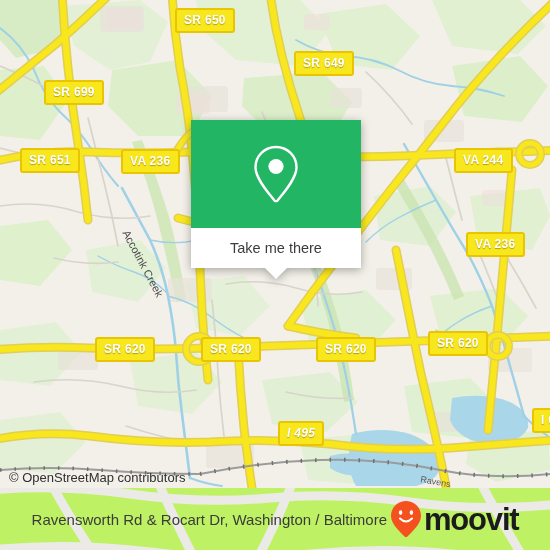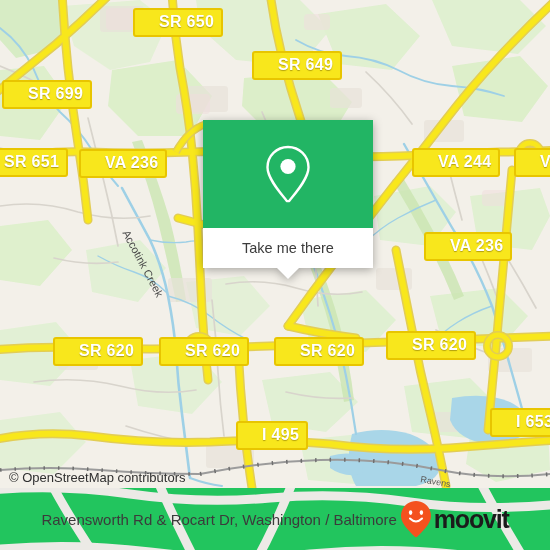--- a/index.html
+++ b/index.html
@@ -31,49 +31,49 @@
   }
   #map-svg { position: absolute; left:0; top:0; display:block; }
 
   
   .shield {
     position: absolute;
     background: #f8e71c;
     border: 2px solid #e8c500;
     border-radius: 3px;
     color: #ffffff;
-    font-size: 16px;
+    font-size: 12px;
     font-weight: bold;
     font-family: "Liberation Sans", sans-serif;
     line-height: 1;
-    padding: 4px 7px 5px 24px;
+    padding: 4px 7px 5px 7px;
     white-space: nowrap;
     text-shadow: 0 1px 1px rgba(120,100,0,0.55);
     letter-spacing: .3px;
     box-sizing: border-box;
+    margin-left: 42px;
   }
 
   
   .creek-label {
     position: absolute;
     font-size: 11px;
     color: #4a4a4a;
     font-family: "Liberation Sans", sans-serif;
     white-space: nowrap;
     transform-origin: left top;
   }
 
   
   #popup {
     position: absolute;
     left: 191px;
     top: 120px;
     width: 204px;
     filter: drop-shadow(0 2px 5px rgba(0,0,0,0.32));
-    margin-left: 12px;
   }
   #popup-image {
     width: 170px;
     height: 108px;
     background: #22b564;
     display: flex;
     align-items: center;
     justify-content: center;
   }
   #popup-action {
@@ -112,21 +112,21 @@
     z-index: 40;
   }
 
   
   #footer {
     position: absolute;
     left: 0;
     top: 488px;
     width: 550px;
     height: 62px;
-    background: #22c55e;
+    background: #bef264;
     overflow: hidden;
     z-index: 50;
   }
   #footer-watermark {
     position: absolute;
     left: 0; top: -16px;
     width: 550px; height: 94px;
     opacity: 1;
   }
   #footer-inner {
@@ -142,21 +142,21 @@
     color: #3b3b3b;
     font-family: "Liberation Sans", sans-serif;
     white-space: nowrap;
   }
   #brand {
     display: flex;
     align-items: center;
     margin-left: 2px;
   }
   #brand-wordmark {
-    font-size: 25px;
+    font-size: 31px;
     font-weight: bold;
     color: #1b1b1b;
     letter-spacing: -1.2px;
     font-family: "Liberation Sans", sans-serif;
     line-height: 1;
     margin-left: 1px;
   }
 </style>
 </head>
 <body>
@@ -363,21 +363,21 @@
     </div>
     <div class="shield" style="left:159px; top:337px;">
       <span>SR 620</span>
     </div>
     <div class="shield" style="left:274px; top:337px;">
       <span>SR 620</span>
     </div>
     <div class="shield" style="left:386px; top:331px;">
       <span>SR 620</span>
     </div>
-    <div class="shield" style="left:236px; top:421px;">
+    <div class="shield" style="left:236px; top:421px;font-style:italic;">
       <span>I 495</span>
     </div>
     <div class="shield" style="left:490px; top:408px;">
       <span>I 653</span>
     </div>
 
     <div id="popup">
       <div id="popup-image">
         <svg width="54" height="62" viewBox="0 0 54 62">
           <path d="M27 4 C15.5 4 6.5 13 6.5 24.3 C6.5 36 20 50.5 25.4 57.4 C26.2 58.4 27.8 58.4 28.6 57.4 C34 50.5 47.5 36 47.5 24.3 C47.5 13 38.5 4 27 4 Z" fill="none" stroke="#ffffff" stroke-width="2.4"></path>

